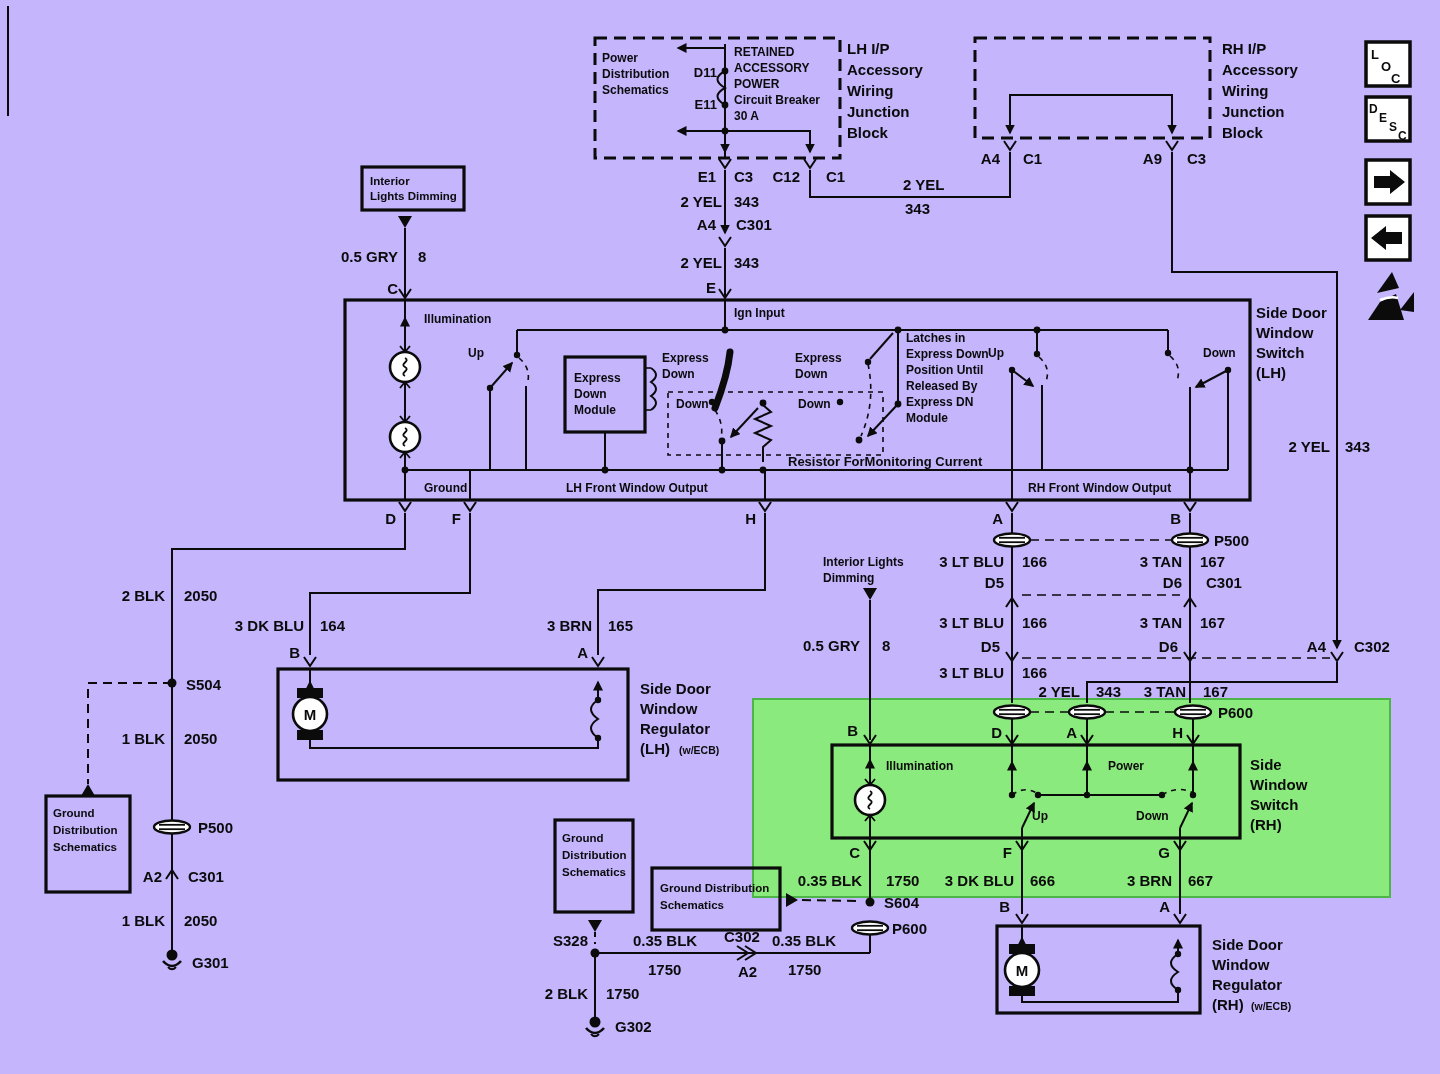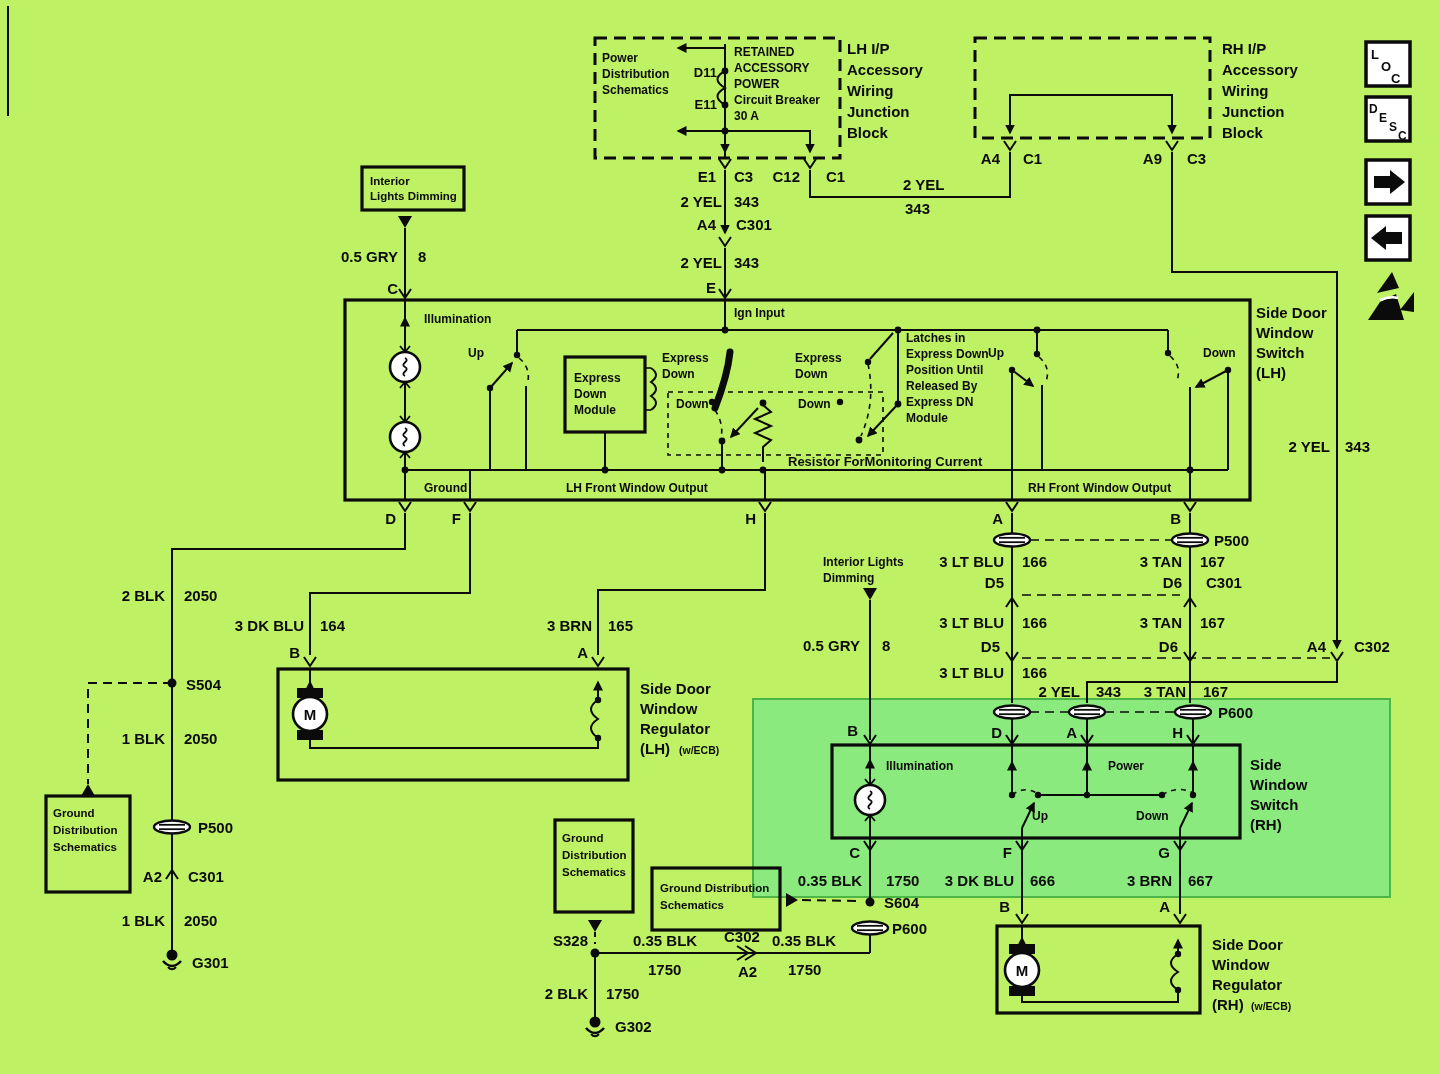--- a/index.html
+++ b/index.html
@@ -1,16 +1,16 @@
 <!DOCTYPE html>
 <html><head>
 <meta charset="utf-8">
 <style>
   html,body{margin:0;padding:0;background:#fff;}
-  .stage{position:relative;width:1440px;height:1074px;background:#bef264;overflow:hidden;}
+  .stage{position:relative;width:1440px;height:1074px;background:#c4b5fd;overflow:hidden;}
   svg{display:block;}
   text{font-family:"Liberation Sans","DejaVu Sans",sans-serif;fill:#0b0b0b;}
   .w{stroke:#0b0b0b;stroke-width:2;fill:none;}
   .w3{stroke:#0b0b0b;stroke-width:3.2;fill:none;}
   .w15{stroke:#0b0b0b;stroke-width:1.6;fill:none;}
   .dash{stroke-dasharray:9 6;}
   .dash2{stroke-dasharray:5 5;}
   .boxdash{stroke:#0b0b0b;stroke-width:3;fill:none;stroke-dasharray:12 7;}
   .t15{font-size:15px;font-weight:bold;}
   .t13{font-size:13px;font-weight:bold;}

